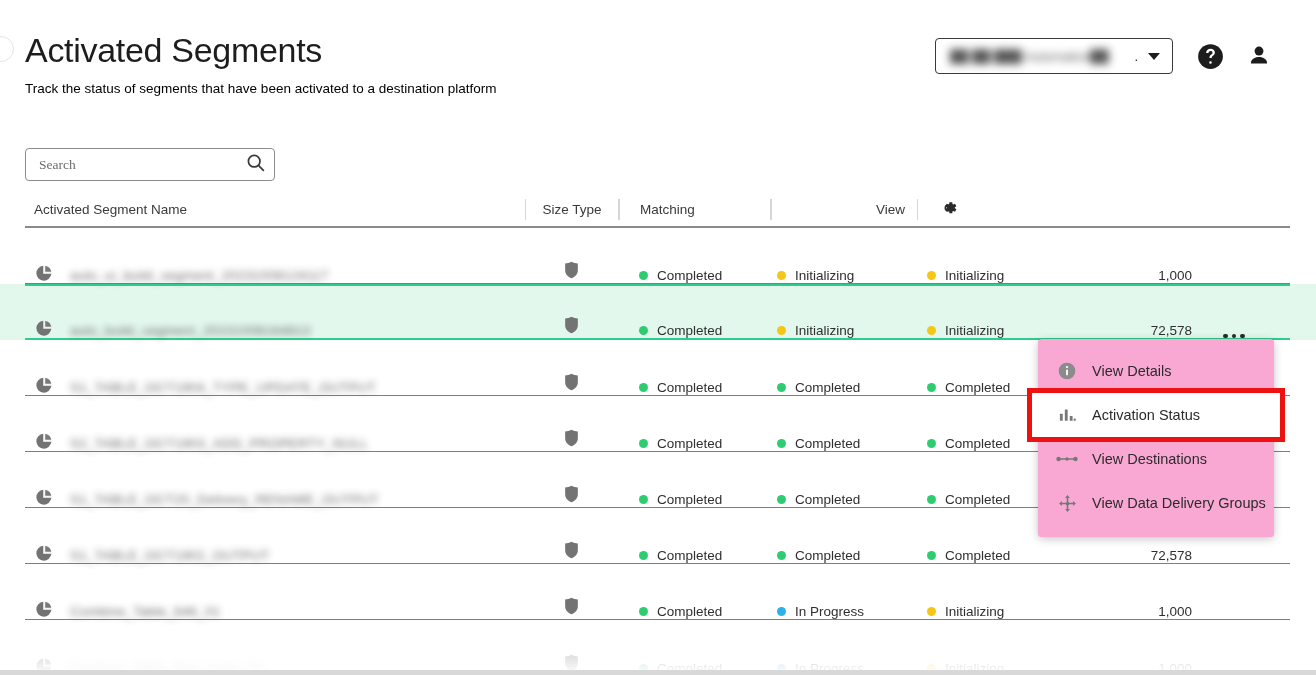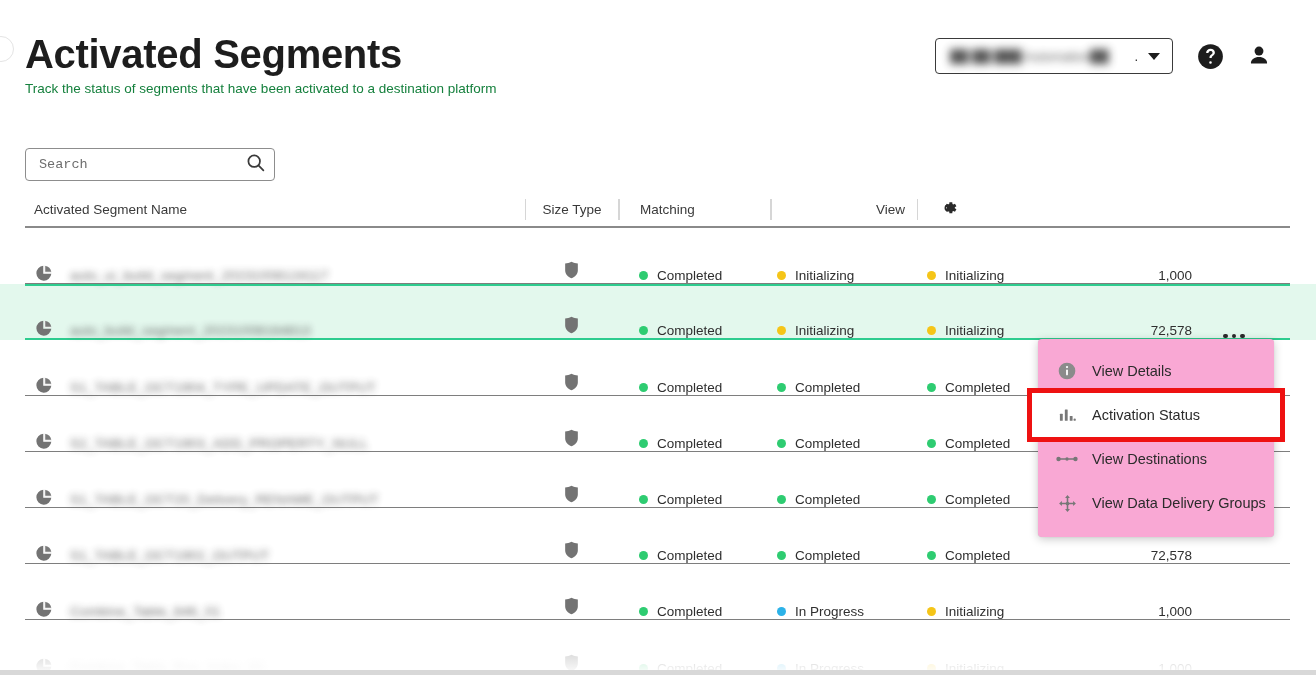--- a/index.html
+++ b/index.html
@@ -10,26 +10,26 @@
     font-family: "Liberation Sans", sans-serif;
     color: #2c2c2c;
     overflow: hidden;
     position: relative;
   }
 
   
   #page-header { position: relative; height: 128px; }
   #page-title {
     position: absolute; left: 25px; top: 32px;
-    font-size: 40px; font-weight: 700; letter-spacing: -0.3px;
+    font-size: 34px; font-weight: 400; letter-spacing: -0.3px;
     color: #1d1d1d; line-height: 1.1; margin: 0;
   }
   #page-subtitle {
     position: absolute; left: 25px; top: 81px;
-    font-size: 13.5px; color: #15803d;
+    font-size: 13.5px; color: #000000;
   }
   
   #left-edge-arc {
     position: absolute; left: -12px; top: 36px;
     width: 26px; height: 26px; border-radius: 50%;
     border: 1.5px solid #e4e4e4;
   }
 
   #header-actions {
     position: absolute; right: 44px; top: 38px;
@@ -67,21 +67,21 @@
   #search-box {
     position: absolute; left: 25px; top: 148px;
     width: 250px; height: 33px;
     border: 1px solid #8d8d8d; border-radius: 4px;
     background: #fff;
     display: flex; align-items: center;
     padding: 0 8px 0 11px;
   }
   #search-input {
     flex: 1; border: 0; outline: 0;
-    font-family: Liberation Mono, monospace;
+    font-family: Liberation Serif, serif;
     font-size: 13.5px; color: #0f766e; background: transparent;
   }
   #search-input::placeholder { color: #6d6d6d; opacity: 1; }
 
   
   #table-wrap {
     position: absolute; left: 0; top: 192px;
     width: 1316px; height: 483px;
     overflow: hidden;
   }

